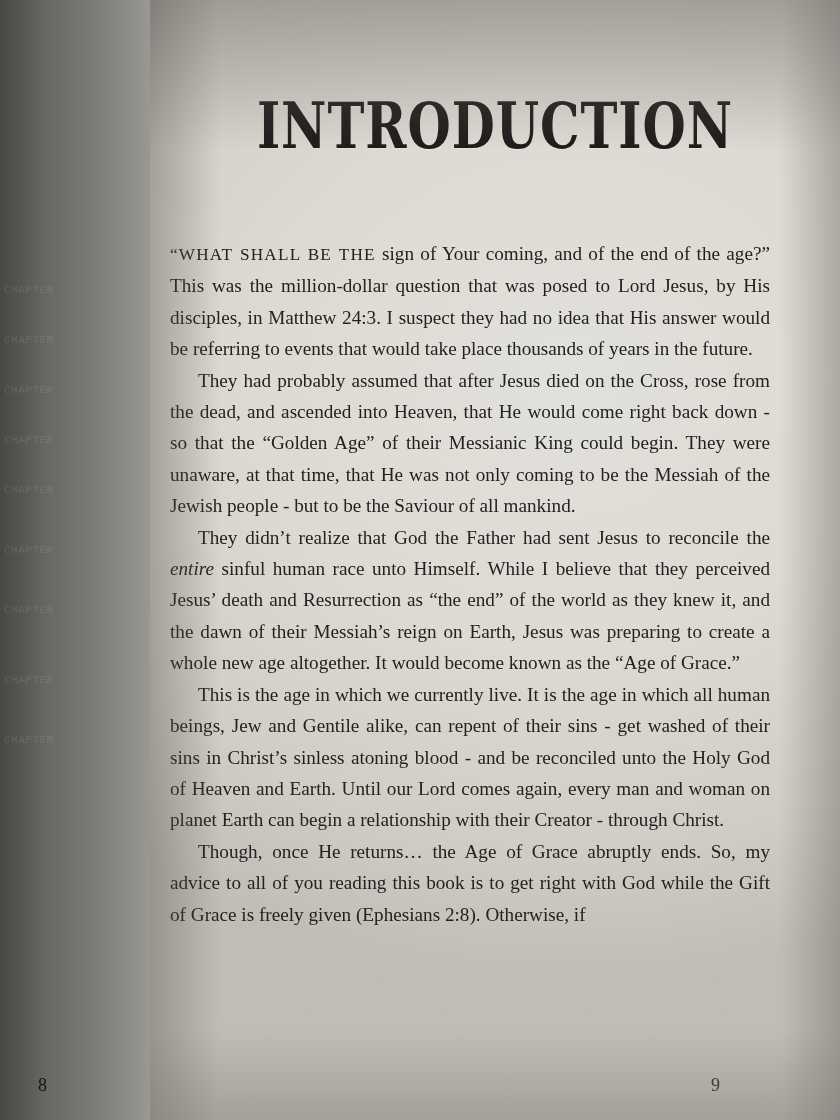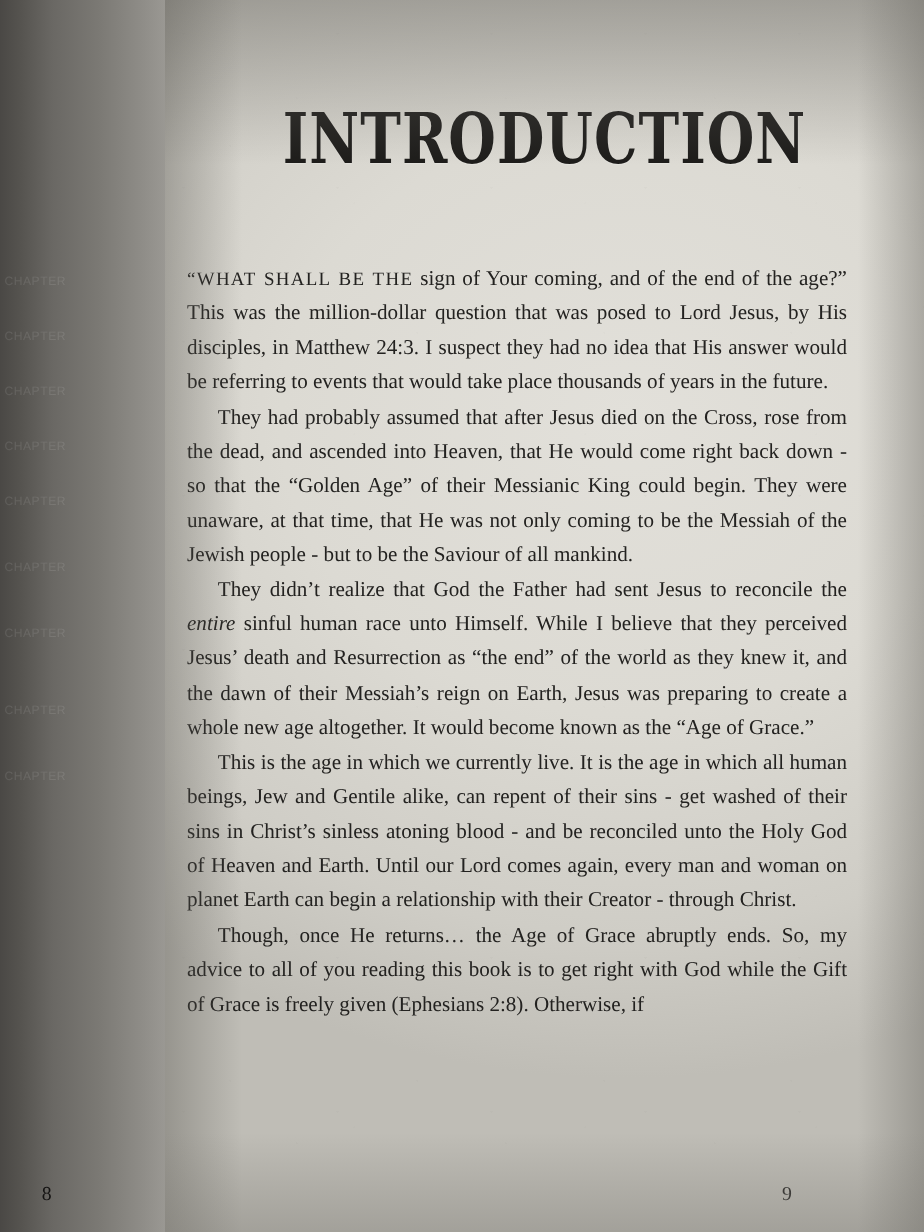--- a/index.html
+++ b/index.html
@@ -30,23 +30,24 @@
       #9a9893 150px);
   }
   
   .ghost {
     position: absolute;
     left: 4px;
     width: 140px;
     color: rgba(255,255,255,0.10);
     font-size: 11px;
     letter-spacing: 0.5px;
-    font-family: Liberation Sans, sans-serif;
+    font-family: Liberation Mono, monospace;
     white-space: nowrap;
     overflow: hidden;
+    margin-top: 34px;
   }
 
   
   .page-surface {
     position: absolute;
     left: 150px; top: 0;
     width: 690px; height: 1120px;
     background:
       radial-gradient(ellipse 700px 600px at 420px 380px, #e2e0da 0%, #dcdad3 45%, #cfcdc6 78%, #bfbdb6 100%);
   }

